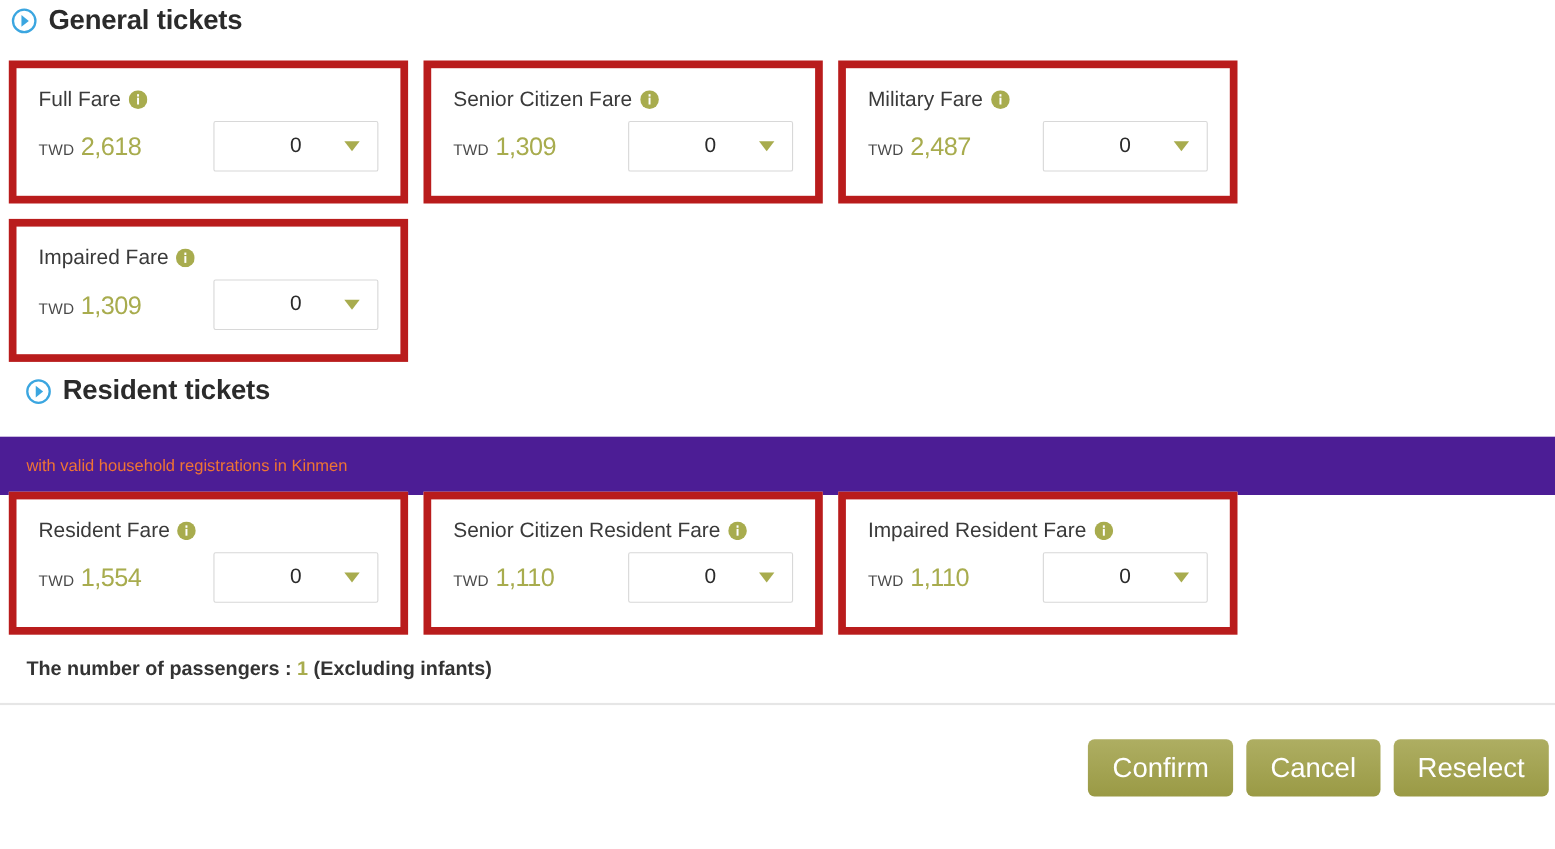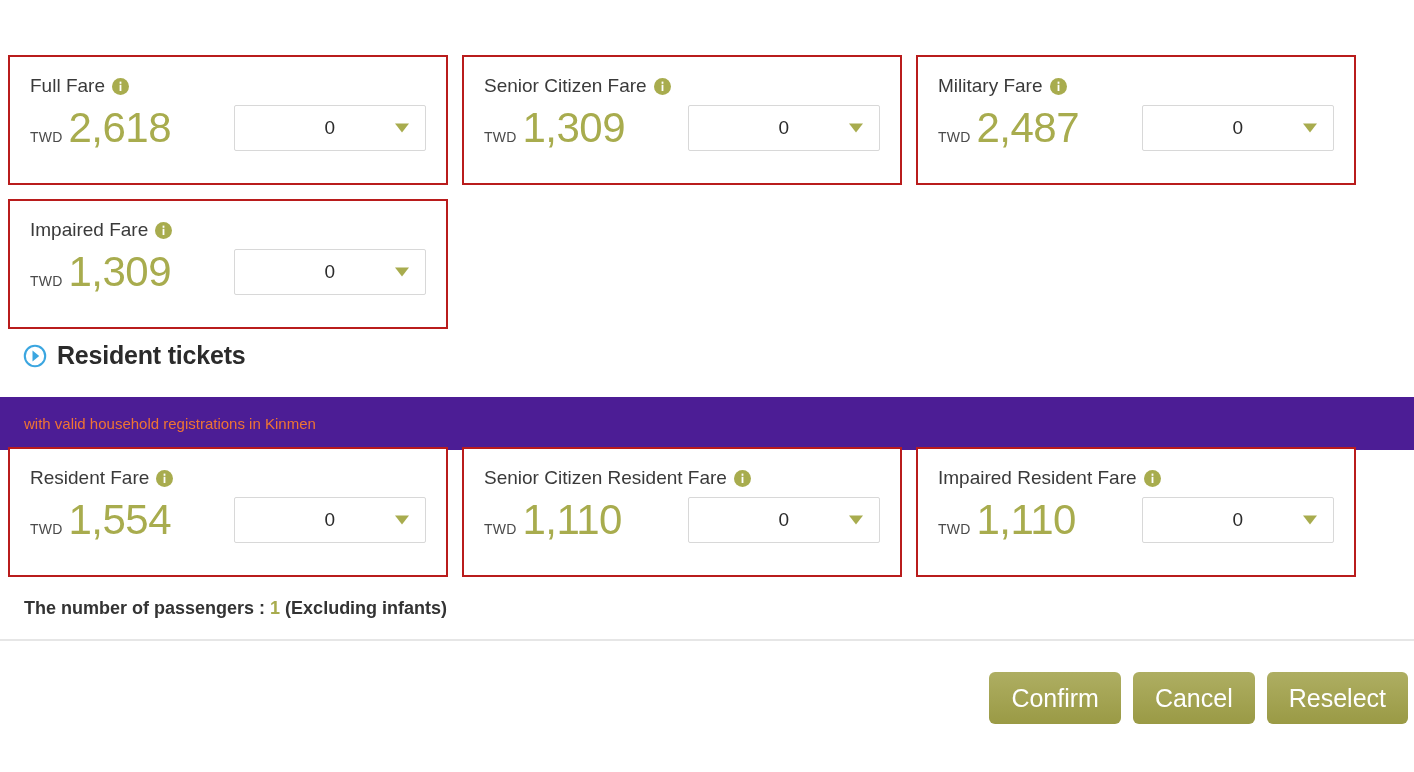--- a/index.html
+++ b/index.html
@@ -30,23 +30,23 @@
   }
 
   
   .card-row {
     display: flex;
     flex-wrap: wrap;
     gap: 14px;
     padding: 0 0 0 8px;
   }
   .fare-card {
-    width: 440px;
+    width: 363px;
     height: 130px;
-    border: 2px solid #b91c1c;
+    border: 7px solid #b91c1c;
     background: #ffffff;
     padding: 18px 20px 0 20px;
     position: relative;
   }
   .fare-label {
     font-size: 19px;
     color: #3a3a3a;
     line-height: 22px;
     display: flex;
     align-items: center;
@@ -69,21 +69,21 @@
     align-items: baseline;
     width: 215px;
   }
   .cur {
     font-size: 14px;
     color: #4a4a4a;
     letter-spacing: 0.2px;
     margin-right: 6px;
   }
   .amount {
-    font-size: 42px;
+    font-size: 23px;
     color: #a8ac4e;
     font-weight: normal;
     letter-spacing: -0.5px;
     line-height: 34px;
   }
   .qty-select {
     width: 203px;
     height: 46px;
     border: 1px solid #d8d8d8;
     border-radius: 2px;
@@ -149,20 +149,32 @@
     cursor: pointer;
     background: linear-gradient(to bottom, #aeae62 0%, #9a9a45 100%);
     text-align: center;
   }
 </style>
 </head>
 <body>
 
 <div class="page">
 
+  <div style="position:absolute;left:0;top:6px;">
+    <div class="section-head">
+      <span>
+        <svg class="arrow-icon" viewBox="0 0 24 24">
+          <circle cx="12" cy="12" r="10.2" fill="none" stroke="#3ba6e0" stroke-width="2.1"></circle>
+          <path d="M9.5 6.6 L16.2 12 L9.5 17.4 Z" fill="#3ba6e0"></path>
+          <path d="M9.5 6.6 L16.2 12 L9.5 17.4" fill="none" stroke="#ffffff" stroke-width="0"></path>
+        </svg>
+      </span>
+      <span class="section-title">General tickets</span>
+    </div>
+  </div>
 
   <div style="position:absolute;left:0;top:55px;width:1414px;">
     <div class="card-row">
 
       <div class="fare-card">
         <div class="fare-label">
           <span>Full Fare</span>
           <span>
             <svg class="info-icon" viewBox="0 0 17 17">
               <circle cx="8.5" cy="8.5" r="8.5" fill="#a8ac4e"></circle>

